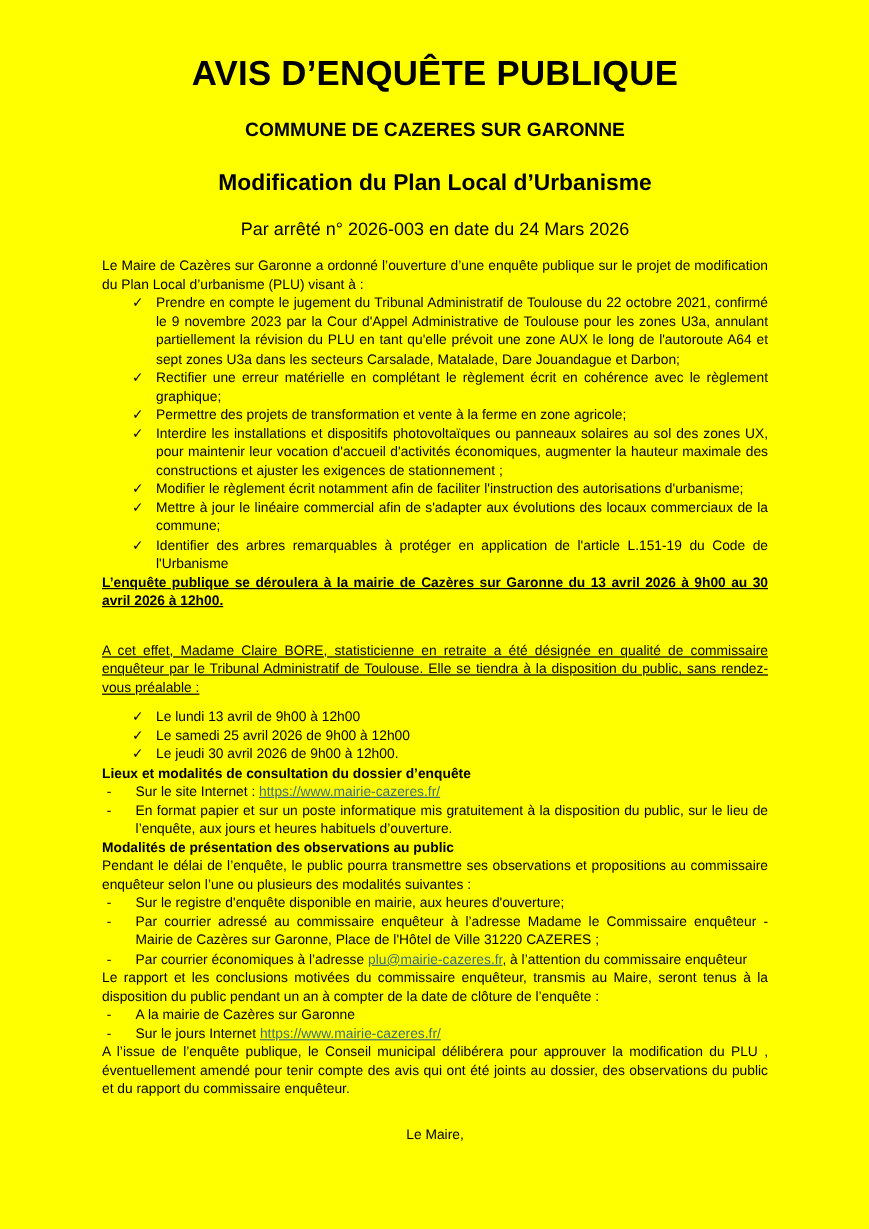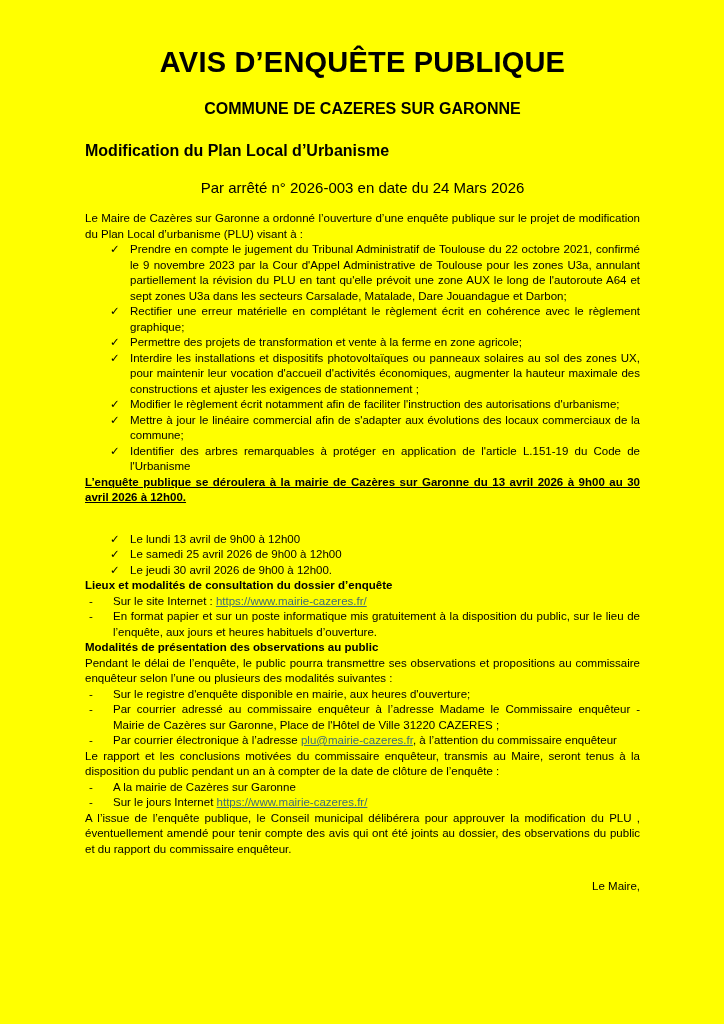--- a/index.html
+++ b/index.html
@@ -23,22 +23,23 @@
     letter-spacing: 0.2px;
   }
   .commune-subtitle {
     margin: 0 0 24px 0;
     font-size: 16px;
     font-weight: bold;
     text-align: center;
   }
   .subject-heading {
     margin: 0 0 19px 0;
-    font-size: 16px;
+    font-size: 19px;
     font-weight: bold;
+    text-align: center;
   }
   .decree-line {
     margin: 0 0 15px 0;
     font-size: 15px;
     text-align: center;
   }
   .body-text {
     margin: 0;
     font-size: 11.5px;
     line-height: 15.5px;
@@ -81,21 +82,21 @@
   .gap-17 { margin-bottom: 17px; }
   .gap-26 { margin-bottom: 26px; }
   .gap-9  { margin-bottom: 9px; }
   .gap-10 { margin-bottom: 10px; }
   .gap-12 { margin-bottom: 12px; }
   .gap-15 { margin-bottom: 15px; }
   .signature {
     margin-top: 22px;
     font-size: 11.5px;
     line-height: 15.5px;
-    text-align: right;
+    text-align: center;
   }
 </style>
 </head>
 <body>
 
 <div class="page">
 
   <h1 class="page-title">AVIS D’ENQUÊTE PUBLIQUE</h1>
   <h2 class="commune-subtitle">COMMUNE DE CAZERES SUR GARONNE</h2>
   <h3 class="subject-heading">Modification du Plan Local d’Urbanisme</h3>
@@ -108,39 +109,40 @@
     <li><span class="marker">✓</span><span>Rectifier une erreur matérielle en complétant le règlement écrit en cohérence avec le règlement graphique;</span></li>
     <li><span class="marker">✓</span><span>Permettre des projets de transformation et vente à la ferme en zone agricole;</span></li>
     <li><span class="marker">✓</span><span>Interdire les installations et dispositifs photovoltaïques ou panneaux solaires au sol des zones UX, pour maintenir leur vocation d'accueil d'activités économiques, augmenter la hauteur maximale des constructions et ajuster les exigences de stationnement ;</span></li>
     <li><span class="marker">✓</span><span>Modifier le règlement écrit notamment afin de faciliter l'instruction des autorisations d'urbanisme;</span></li>
     <li><span class="marker">✓</span><span>Mettre à jour le linéaire commercial afin de s'adapter aux évolutions des locaux commerciaux de la commune;</span></li>
     <li><span class="marker">✓</span><span>Identifier des arbres remarquables à protéger en application de l'article L.151-19 du Code de l'Urbanisme</span></li>
   </ul>
 
   <p class="body-text b u gap-26">L’enquête publique se déroulera à la mairie de Cazères sur Garonne du 13 avril 2026 à 9h00 au 30 avril 2026 à 12h00.</p>
 
+  <p class="body-text u gap-9">A cet effet, Madame Claire BORE, statisticienne en retraite a été désignée en qualité de commissaire enquêteur par le Tribunal Administratif de Toulouse. Elle se tiendra à la disposition du public, sans rendez-vous préalable :</p>
 
   <ul class="checklist gap-9">
     <li><span class="marker">✓</span><span>Le lundi 13 avril de 9h00 à 12h00</span></li>
     <li><span class="marker">✓</span><span>Le samedi 25 avril 2026 de 9h00 à 12h00</span></li>
     <li><span class="marker">✓</span><span>Le jeudi 30 avril 2026 de 9h00 à 12h00.</span></li>
   </ul>
 
   <p class="body-text b">Lieux et modalités de consultation du dossier d’enquête</p>
   <ul class="dashlist gap-10">
     <li><span class="marker">-</span><span>Sur le site Internet : </span><a class="doc-link">https://www.mairie-cazeres.fr/</a></li>
     <li><span class="marker">-</span><span>En format papier et sur un poste informatique mis gratuitement à la disposition du public, sur le lieu de l’enquête, aux jours et heures habituels d’ouverture.</span></li>
   </ul>
 
   <p class="body-text b">Modalités de présentation des observations au public</p>
   <p class="body-text">Pendant le délai de l’enquête, le public pourra transmettre ses observations et propositions au commissaire enquêteur selon l’une ou plusieurs des modalités suivantes :</p>
   <ul class="dashlist gap-12">
     <li><span class="marker">-</span><span>Sur le registre d'enquête disponible en mairie, aux heures d'ouverture;</span></li>
     <li><span class="marker">-</span><span>Par courrier adressé au commissaire enquêteur à l’adresse Madame le Commissaire enquêteur - Mairie de Cazères sur Garonne, Place de l'Hôtel de Ville 31220 CAZERES ;</span></li>
-    <li><span class="marker">-</span><span>Par courrier électronique à l’adresse </span><a class="doc-link">plu@mairie-cazeres.fr</a><span>, à l’attention du commissaire enquêteur</span></li>
+    <li><span class="marker">-</span><span>Par courrier économiques à l’adresse </span><a class="doc-link">plu@mairie-cazeres.fr</a><span>, à l’attention du commissaire enquêteur</span></li>
   </ul>
 
   <p class="body-text">Le rapport et les conclusions motivées du commissaire enquêteur, transmis au Maire, seront tenus à la disposition du public pendant un an à compter de la date de clôture de l’enquête :</p>
   <ul class="dashlist gap-15">
     <li><span class="marker">-</span><span>A la mairie de Cazères sur Garonne</span></li>
     <li><span class="marker">-</span><span>Sur le jours Internet </span><a class="doc-link">https://www.mairie-cazeres.fr/</a></li>
   </ul>
 
   <p class="body-text">A l’issue de l’enquête publique, le Conseil municipal délibérera pour approuver la modification du PLU , éventuellement amendé pour tenir compte des avis qui ont été joints au dossier, des observations du public et du rapport du commissaire enquêteur.</p>
 

